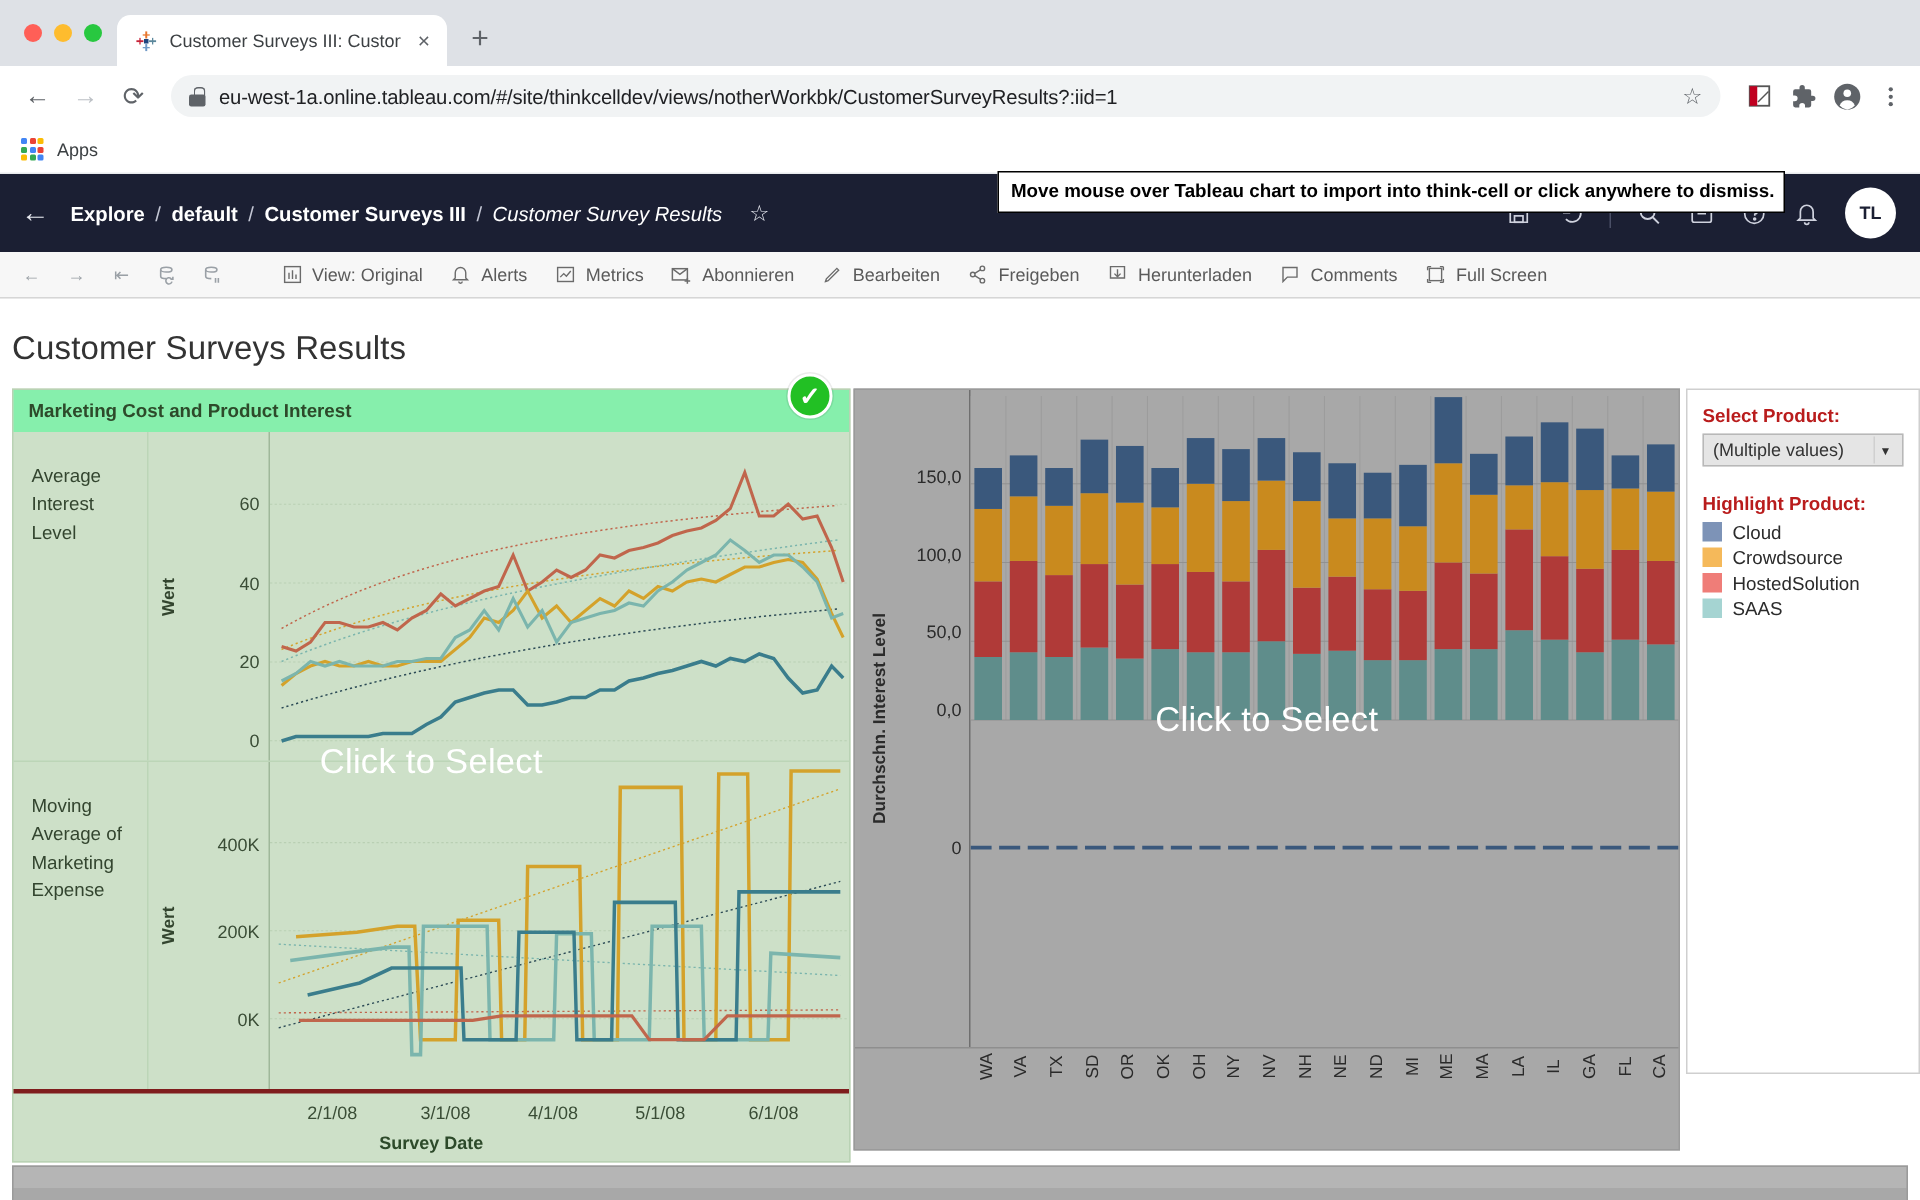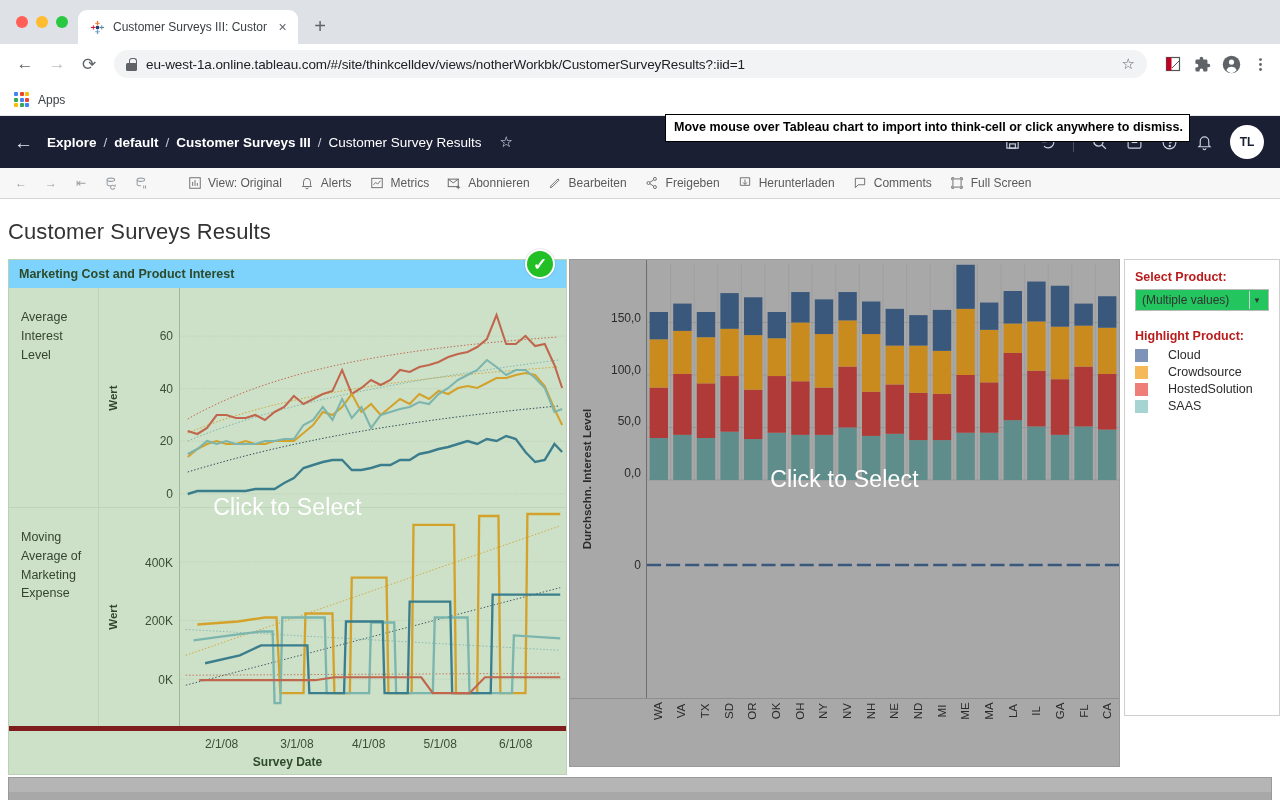--- a/index.html
+++ b/index.html
@@ -84,21 +84,21 @@
   .apps-label{ font-size:12px; color:#3c4043; }
 
   
   .tab-header{
     height:52px; background:#1b1f33; display:flex; align-items:center;
     padding:0 14px; color:#fff; position:relative;
   }
   .back-arrow{ font-size:19px; color:#e6e8ef; margin-right:14px; cursor:pointer; line-height:1; }
   .crumbs{ display:flex; align-items:center; gap:7px; font-size:13.5px; }
   .crumb{ color:#ffffff; font-weight:bold; cursor:pointer; }
-  .crumb.last{ font-weight:normal; }
+  .crumb.last{ font-weight:normal;font-style:italic; }
   .crumb-sep{ color:#c3c6d4; font-weight:normal; }
   .crumb-star{ margin-left:11px; font-size:15px; color:#e6e8ef; cursor:pointer; }
   .hdr-right{
     margin-left:auto; display:flex; align-items:center; gap:16px; padding-right:2px;
   }
   .hdr-ico{
     width:19px; height:19px; color:#cfd2de; display:flex; align-items:center;
     justify-content:center; cursor:pointer;
   }
   .hdr-divider{ width:1px; height:19px; background:#4a4f66; }
@@ -134,21 +134,21 @@
   .viz-title{
     font-size:22px; color:#333333; padding:20px 0 14px 8px; font-weight:normal;
     letter-spacing:0.1px;
   }
   .dash{ position:relative; padding:0 0 0 8px; }
   .dash-row{ display:flex; align-items:flex-start; gap:2px; }
 
   
   .panel1{ width:559px; background:#cde0c8; border:1px solid #b9d2b4; position:relative; }
   .panel-cap{
-    background:#7dd3fc; color:#2d4a2a; font-size:12.5px; font-weight:bold;
+    background:#86efac; color:#2d4a2a; font-size:12.5px; font-weight:bold;
     padding:7px 10px; position:relative;
   }
   .ok-badge{
     position:absolute; right:11px; top:-11px; width:30px; height:30px; border-radius:50%;
     background:#22c024; border:2px solid #ffffff; display:flex; align-items:center;
     justify-content:center; color:#fff; font-size:17px; font-weight:bold;
     box-shadow:0 0 0 1px rgba(0,0,0,.08);
   }
   .p1-body{ position:relative; height:438px; }
   .click-overlay{
@@ -174,21 +174,21 @@
   .axvals{
     width:52px; flex:0 0 52px; position:relative;
   }
   .axval{
     position:absolute; right:6px; font-size:12px; color:#3a4d36; transform:translateY(-50%);
   }
   .plot{ flex:1; position:relative; border-left:1px solid #9fb89a; overflow:hidden; }
   .plot svg{ display:block; width:100%; height:100%; }
 
   .p1-xaxis{
-    height:48px; display:flex; border-top:5px solid #7f1d1d;
+    height:48px; display:flex; border-top:3px solid #7f1d1d;
   }
   .p1-xaxis .pad{ width:170px; flex:0 0 170px; }
   .p1-xticks{ flex:1; position:relative; }
   .xtick{
     position:absolute; top:6px; transform:translateX(-50%); font-size:12px; color:#3a4d36;
   }
   .p1-xtitle{
     position:absolute; bottom:5px; left:0; right:0; text-align:center;
     font-size:12px; font-weight:bold; color:#2d4a2a;
   }
@@ -220,30 +220,30 @@
     transform-origin:center; font-size:11.5px; color:#2a2a2a;
   }
 
   
   .filters{
     width:156px; flex:0 0 156px; background:#ffffff; border:1px solid #cfcfcf;
     padding:10px 10px; margin-left:2px; height:457px;
   }
   .f-label{ font-size:12.5px; font-weight:bold; color:#b91c1c; margin-bottom:5px; }
   .f-select{
-    height:22px; border:1px solid #b8b8b8; background:#22c55e; display:flex; align-items:center;
+    height:22px; border:1px solid #b8b8b8; background:#e5e5e5; display:flex; align-items:center;
     padding:0 4px 0 6px; font-size:12px; color:#333; cursor:pointer;
   }
   .f-select .val{ flex:1; white-space:nowrap; overflow:hidden; }
   .f-caret{
     width:15px; height:18px; display:flex; align-items:center; justify-content:center;
     border-left:1px solid #d0d0d0; font-size:8px; color:#333;
   }
   .f-gap{ height:18px; }
-  .legend-item{ display:flex; align-items:center; gap:20px; margin-bottom:3px; cursor:pointer; }
+  .legend-item{ display:flex; gap:7px; margin-bottom:3px; cursor:pointer; }
   .sw{ width:13px; height:13px; flex:0 0 13px; }
   .legend-item span.lbl{ font-size:12.5px; color:#2b2b2b; }
 
   
   .panel3{
     margin-top:2px; background:#a8a8a8; border:1px solid #9a9a9a;
     width:1264px; height:60px; position:relative; overflow:hidden;
   }
   .panel3-cap{
     background:#b5b5b5; color:#2c2c2c; font-size:12.5px; font-weight:bold; padding:7px 10px;

